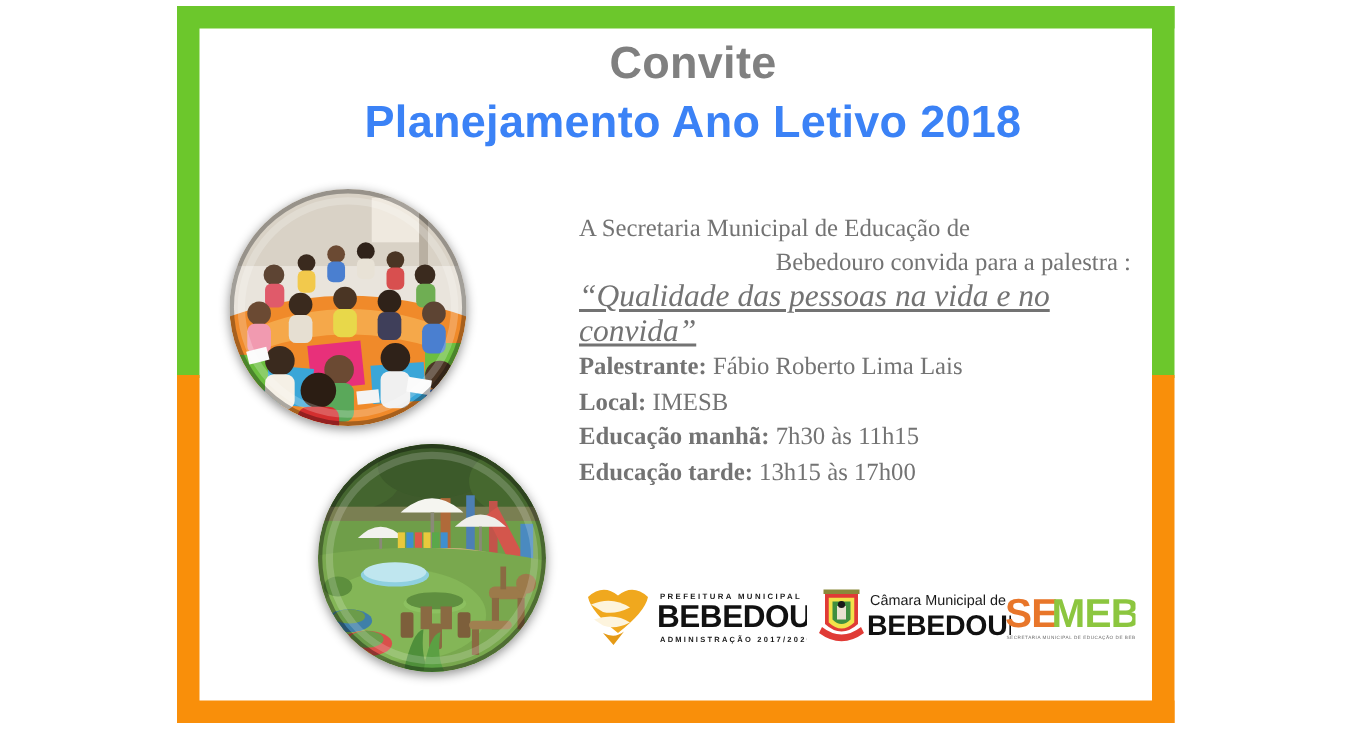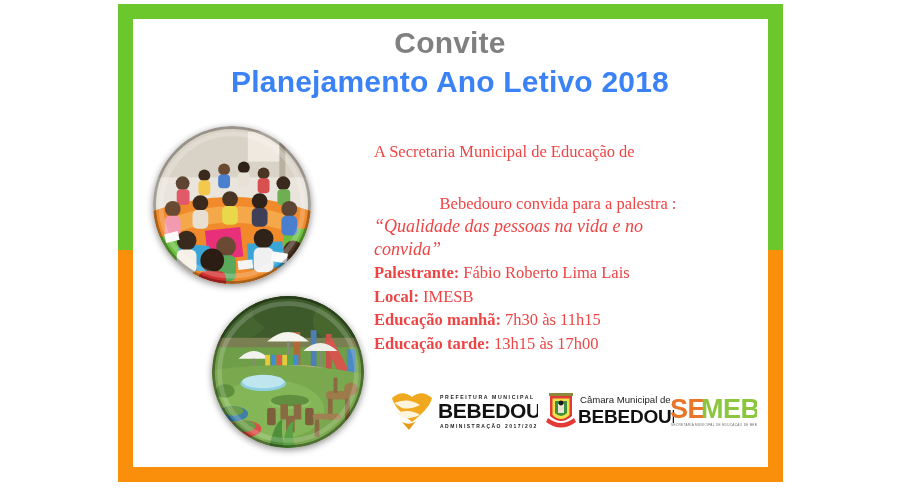--- a/index.html
+++ b/index.html
@@ -25,21 +25,21 @@
   .frame-green-left  { left: 118px; top: 4px;   width: 15px; height: 248px; background: var(--green); }
   .frame-green-top   { left: 118px; top: 4px;   width: 665px; height: 15px; background: var(--green); }
   .frame-green-right { left: 768px; top: 4px;   width: 15px; height: 248px; background: var(--green); }
   .frame-orange-left   { left: 118px; top: 250px; width: 15px; height: 232px; background: var(--orange); }
   .frame-orange-right  { left: 768px; top: 250px; width: 15px; height: 232px; background: var(--orange); }
   .frame-orange-bottom { left: 118px; top: 467px; width: 665px; height: 15px; background: var(--orange); }
 
   
   .title-block {
     position: absolute;
-    left: 140px;
+    left: 152px;
     top: 24px;
     width: 620px;
     text-align: center;
   }
   .title-line-1 {
     font-size: 30px;
     font-weight: bold;
     color: #808080;
     letter-spacing: 0.2px;
     line-height: 38px;
@@ -60,39 +60,40 @@
     box-shadow: 0 2px 7px rgba(0,0,0,0.45);
     background: #d8d4cc;
   }
   .photo-classroom { left: 153px; top: 126px; width: 158px; height: 158px; }
   .photo-playground { left: 212px; top: 296px; width: 152px; height: 152px; }
   .photo svg { display: block; width: 100%; height: 100%; }
 
   
   .body-block {
     position: absolute;
-    left: 374px;
+    left: 386px;
     top: 140px;
     width: 368px;
     font-family: "Liberation Serif", serif;
-    color: #ef4444;
+    color: #737373;
   }
   .para-intro {
     font-size: 16.5px;
     line-height: 23px;
     text-align: justify;
     margin: 0;
   }
-  .para-intro .last-line { display: block; text-align: center; margin-top: 29px; }
+  .para-intro .last-line { display: block; text-align: right; }
   .para-quote {
-    font-size: 18px;
+    font-size: 21px;
     line-height: 23px;
     font-style: italic;
     text-align: justify;
     margin: 0;
+    text-decoration: underline;
   }
   .para-quote .last-line { display: block; text-align: left; }
   .detail-line {
     font-size: 16.5px;
     line-height: 23.5px;
     margin: 0;
     white-space: nowrap;
   }
   .detail-line .lbl { font-weight: bold; }
 

